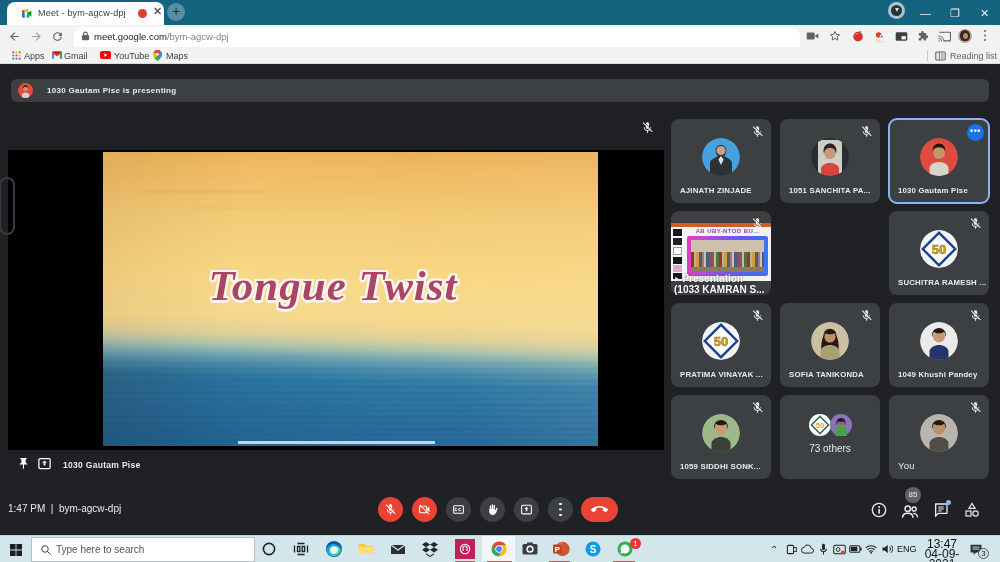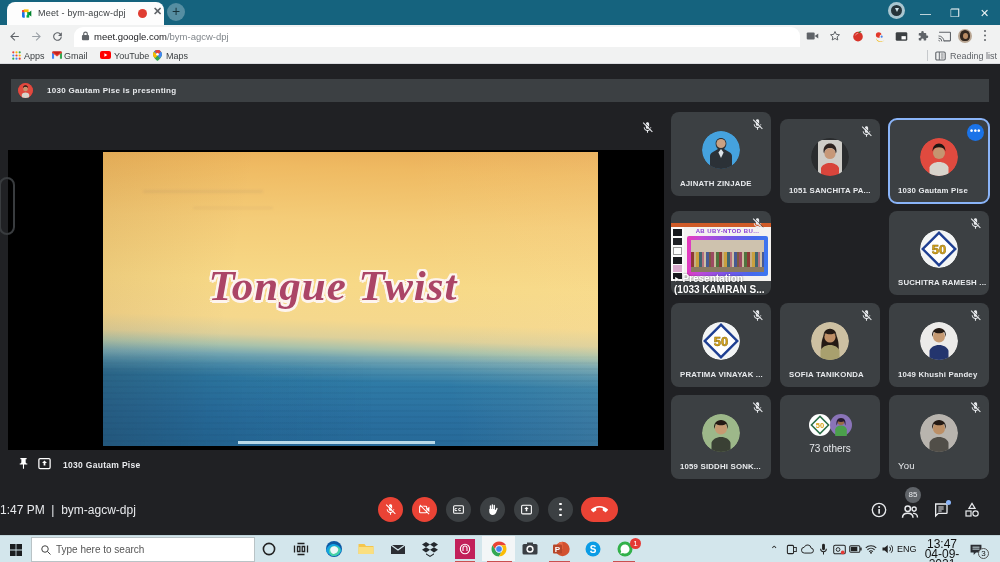--- a/index.html
+++ b/index.html
@@ -19,21 +19,21 @@
   
   #toolbar { left:0; top:25px; width:1000px; height:22px; background:#f1f2f2; }
   #omnibox { left:74px; top:2px; width:726px; height:33px; background:#ffffff; border-radius:9px; }
 
   
   #bookmarks { left:0; top:47px; width:1000px; height:17px; background:#f1f2f2; border-bottom:1px solid #dadce0; }
   .bktext { top:4px; font-size:9px; color:#3c4043; }
 
   
   #page { left:0; top:64px; width:1000px; height:471px; background:#202124; }
-  #banner { left:11px; top:15px; width:978px; height:23px; background:#3c4043; border-radius:0; }
+  #banner { left:11px; top:15px; width:978px; height:23px; background:#3c4043; border-radius:6px; }
   #banner .av { left:7px; top:4px; width:15px; height:15px; border-radius:50%; background:#d33; overflow:hidden; }
   #banner .txt { left:36px; top:7px; font-size:8px; font-weight:bold; color:#e8eaed; letter-spacing:.3px; }
 
   #video { left:8px; top:86px; width:656px; height:300px; background:#000; }
   #slide { left:95px; top:2px; width:495px; height:294px; overflow:hidden;
     background:linear-gradient(182deg,#e9ad58 0%, #efba62 8%, #f4cc78 25%, #f7d987 45%, #f5d88d 57%, #ddd09a 62.5%, #a9c2ab 66%, #74a6b2 69%, #4a8dac 72.5%, #2f7ba6 76.5%, #2a70a0 87%, #256795 100%); }
   #slide:after { content:""; position:absolute; left:0; top:0; width:100%; height:100%;
     background:linear-gradient(100deg, rgba(120,60,10,.10) 0%, rgba(255,255,255,0) 28%), linear-gradient(260deg, rgba(255,236,190,.10) 0%, rgba(255,255,255,0) 35%); }
   #tt { left:0; top:109px; width:460px; text-align:center; font-family:"Liberation Serif", serif; font-style:italic; font-weight:bold; font-size:43px; color:#ab4566; z-index:2; letter-spacing:1px;
        text-shadow:-2px -2px 0 #fdf4ee, 2px -2px 0 #fdf4ee, -2px 2px 0 #fdf4ee, 2px 2px 0 #fdf4ee, 0 -2.5px 0 #fdf4ee, 0 2.5px 0 #fdf4ee, -2.5px 0 0 #fdf4ee, 2.5px 0 0 #fdf4ee; }
@@ -213,21 +213,21 @@
     <svg class="abs" style="left:17px; top:392px;" width="13" height="15" viewBox="0 0 24 24">
       <path fill="#fff" d="M16 9V4h1c.55 0 1-.45 1-1s-.45-1-1-1H7c-.55 0-1 .45-1 1s.45 1 1 1h1v5c0 1.66-1.34 3-3 3v2h5.97v7l1 1 1-1v-7H19v-2c-1.66 0-3-1.34-3-3z"></path>
     </svg>
     <svg class="abs" style="left:36px; top:392px;" width="17" height="15" viewBox="0 0 24 24">
       <rect x="3" y="4" width="18" height="16" rx="2" fill="none" stroke="#fff" stroke-width="2"></rect>
       <path fill="#fff" d="M12 7l-4 4h2.6v4h2.8v-4H16z"></path>
     </svg>
 
     <div class="abs" id="mainname">1030 Gautam Pise</div>
 
-    <div class="tile" style="left:671px; top:48px;padding-left:20px;">
+    <div class="tile" style="left:671px; top:55px;padding-left:20px;">
       <svg class="avatar" viewBox="0 0 38 38">
         <circle cx="19" cy="19" r="19" fill="#45a2de"></circle>
         <path d="M19 7c-3.2 0-5.4 2.4-5.4 5.6 0 2.4 1 4.4 2.4 5.4l-5.5 3.2c-1.6 1-2.5 2.1-2.5 4v12.8h22V25.2c0-1.9-.9-3-2.5-4l-5.5-3.2c1.4-1 2.4-3 2.4-5.4C24.4 9.4 22.2 7 19 7z" fill="#2b3137"></path>
         <circle cx="19" cy="12.5" r="4.6" fill="#caa183"></circle>
         <path d="M19 18l-2.6 3.5L19 27l2.6-5.5z" fill="#dde3e8"></path>
       </svg>
       <svg class="micoff" viewBox="0 0 24 24">
         <path fill="#e8eaed" d="M12 14.5c1.7 0 3-1.3 3-3v-6c0-1.7-1.3-3-3-3s-3 1.3-3 3v6c0 1.7 1.3 3 3 3z"></path>
         <path fill="#e8eaed" d="M17.3 11.5c0 3-2.4 5.2-5.3 5.2s-5.3-2.2-5.3-5.2H5c0 3.4 2.7 6.3 6 6.8v3.2h2v-3.2c3.3-.5 6-3.4 6-6.8h-1.7z"></path>
         <path stroke="#e8eaed" stroke-width="2" d="M4 3l17 17"></path>
@@ -389,21 +389,21 @@
       <svg class="micoff" viewBox="0 0 24 24">
         <path fill="#e8eaed" d="M12 14.5c1.7 0 3-1.3 3-3v-6c0-1.7-1.3-3-3-3s-3 1.3-3 3v6c0 1.7 1.3 3 3 3z"></path>
         <path fill="#e8eaed" d="M17.3 11.5c0 3-2.4 5.2-5.3 5.2s-5.3-2.2-5.3-5.2H5c0 3.4 2.7 6.3 6 6.8v3.2h2v-3.2c3.3-.5 6-3.4 6-6.8h-1.7z"></path>
         <path stroke="#e8eaed" stroke-width="2" d="M4 3l17 17"></path>
         <path stroke="#3c4043" stroke-width="1.2" d="M5.6 2l17 17"></path>
       </svg>
       <div class="nm" style="font-weight:normal; font-size:9.5px;">You</div>
     </div>
 
     <div class="abs" id="bottombar">
-      <span class="abs" style="left:0; top:9px; font-size:12px;">1:47 PM&nbsp;&nbsp;|&nbsp;&nbsp;bym-agcw-dpj</span>
+      <span class="abs" style="left:8px; top:9px; font-size:10px;">1:47 PM&nbsp;&nbsp;|&nbsp;&nbsp;bym-agcw-dpj</span>
       <div class="cbtn red" style="left:378px;"><svg width="13" height="13" viewBox="0 0 24 24" style="margin:6px;">
           <path fill="#fff" d="M12 14.5c1.7 0 3-1.3 3-3v-6c0-1.7-1.3-3-3-3s-3 1.3-3 3v6c0 1.7 1.3 3 3 3z"></path>
           <path fill="#fff" d="M17.3 11.5c0 3-2.4 5.2-5.3 5.2s-5.3-2.2-5.3-5.2H5c0 3.4 2.7 6.3 6 6.8v3.2h2v-3.2c3.3-.5 6-3.4 6-6.8h-1.7z"></path>
           <path stroke="#fff" stroke-width="2" d="M4 3l17 17"></path>
           <path stroke="#ea4335" stroke-width="1.2" d="M5.6 2l17 17"></path>
         </svg></div>
       <div class="cbtn red" style="left:412px;"><svg width="13" height="13" viewBox="0 0 24 24" style="margin:6px;">
           <rect x="3" y="6" width="13" height="12" rx="1.5" fill="none" stroke="#fff" stroke-width="2"></rect>
           <path d="M16 10.5l5-3.5v10l-5-3.5z" fill="#fff"></path>
           <path stroke="#fff" stroke-width="2" d="M3.5 3.5l17 17"></path>

